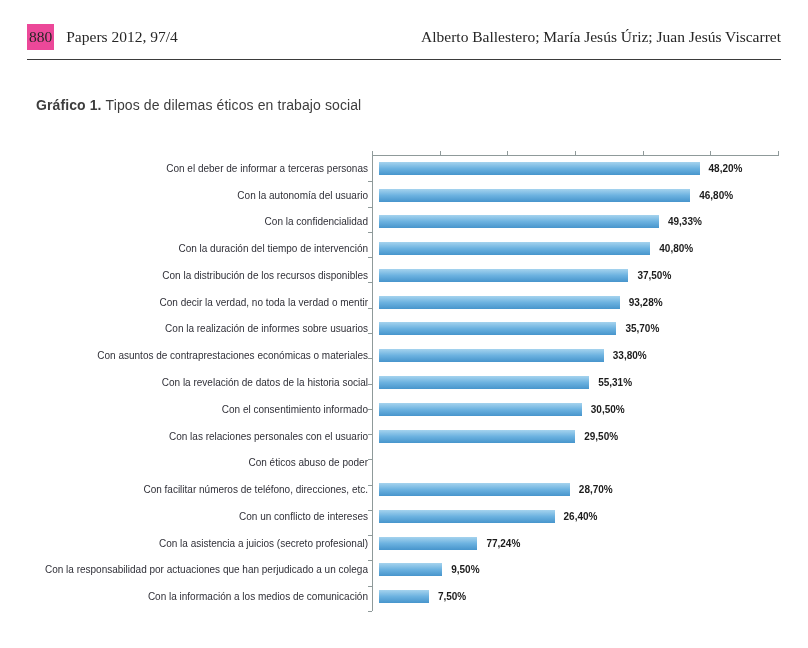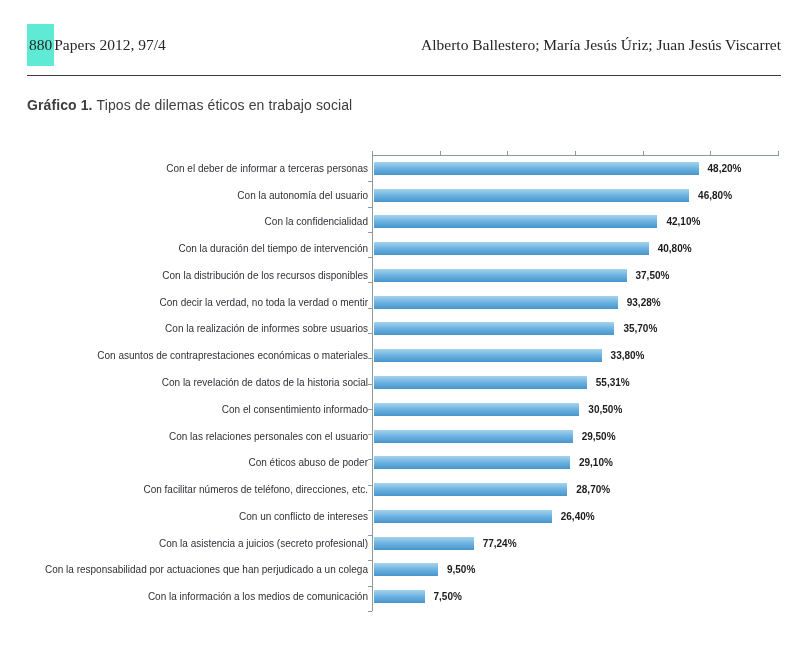--- a/index.html
+++ b/index.html
@@ -8,33 +8,33 @@
     font-family:"Liberation Sans",sans-serif;overflow:hidden;
   }
   
   .header{
     position:absolute;left:27px;top:24px;width:754px;
     display:flex;justify-content:space-between;align-items:baseline;
     font-family:"Liberation Serif",serif;font-size:15.5px;color:#262626;
     border-bottom:1px solid #3b3b3b;padding-bottom:9px;
   }
   .header-left{display:flex;align-items:baseline;}
-  .page-num{background:#5eead4;padding:12px 2px;}
+  .page-num{background:#ec4899;padding:4px 2px;margin-right:12px;}
   
   .fig-title{
-    position:absolute;left:27px;top:97px;font-size:14px;color:#3d3d3d;letter-spacing:.1px;
+    position:absolute;left:36px;top:97px;font-size:14px;color:#3d3d3d;letter-spacing:.1px;
   }
   .fig-title .bold{font-weight:bold;margin-right:4px;}
   
   .chart{position:absolute;left:27px;top:155px;width:751px;height:455px;}
   .rows{position:absolute;left:0;top:0;width:100%;height:455px;display:flex;flex-direction:column;}
   .row{flex:1;display:flex;min-height:0;}
   .row .label{
     width:341px;flex:0 0 341px;display:flex;justify-content:flex-end;align-items:center;
-    padding-right:5px;font-size:10px;color:#303038;white-space:nowrap;overflow:hidden;
+    padding-right:10px;font-size:10px;color:#303038;white-space:nowrap;overflow:hidden;
   }
   .row .track{flex:1;position:relative;display:flex;align-items:center;padding-left:1px;}
   .bar{height:13px;flex:0 0 auto;}
   .val{margin-left:9px;font-size:10px;font-weight:bold;color:#1c1c1c;white-space:nowrap;}
   .plot{
     position:absolute;left:345px;top:0;width:406px;height:455px;
     border-top:1px solid #8f9a9a;border-left:1px solid #8f9a9a;
     pointer-events:none;
   }
   .tick-top{position:absolute;width:1px;height:4px;top:-5px;background:#8f9a9a;}
@@ -68,21 +68,21 @@
         <div class="label">Con la autonomía del usuario</div>
         <div class="track">
           <div class="bar" style="width: 78%; background: linear-gradient(rgb(165, 211, 238) 0%, rgb(108, 178, 224) 50%, rgb(71, 149, 204) 100%);"></div>
           <span class="val">46,80%</span>
         </div>
       </div>
       <div class="row">
         <div class="label">Con la confidencialidad</div>
         <div class="track">
           <div class="bar" style="width: 70.1667%; background: linear-gradient(rgb(165, 211, 238) 0%, rgb(108, 178, 224) 50%, rgb(71, 149, 204) 100%);"></div>
-          <span class="val">42,10%</span>
+          <span class="val">49,33%</span>
         </div>
       </div>
       <div class="row">
         <div class="label">Con la duración del tiempo de intervención</div>
         <div class="track">
           <div class="bar" style="width: 68%; background: linear-gradient(rgb(165, 211, 238) 0%, rgb(108, 178, 224) 50%, rgb(71, 149, 204) 100%);"></div>
           <span class="val">40,80%</span>
         </div>
       </div>
       <div class="row">
@@ -129,24 +129,20 @@
       </div>
       <div class="row">
         <div class="label">Con las relaciones personales con el usuario</div>
         <div class="track">
           <div class="bar" style="width: 49.1667%; background: linear-gradient(rgb(165, 211, 238) 0%, rgb(108, 178, 224) 50%, rgb(71, 149, 204) 100%);"></div>
           <span class="val">29,50%</span>
         </div>
       </div>
       <div class="row">
         <div class="label">Con éticos abuso de poder</div>
-        <div class="track">
-          <div class="bar" style="width: 48.5%; background: linear-gradient(rgb(165, 211, 238) 0%, rgb(108, 178, 224) 50%, rgb(71, 149, 204) 100%);"></div>
-          <span class="val">29,10%</span>
-        </div>
       </div>
       <div class="row">
         <div class="label">Con facilitar números de teléfono, direcciones, etc.</div>
         <div class="track">
           <div class="bar" style="width: 47.8333%; background: linear-gradient(rgb(165, 211, 238) 0%, rgb(108, 178, 224) 50%, rgb(71, 149, 204) 100%);"></div>
           <span class="val">28,70%</span>
         </div>
       </div>
       <div class="row">
         <div class="label">Con un conflicto de intereses</div>

